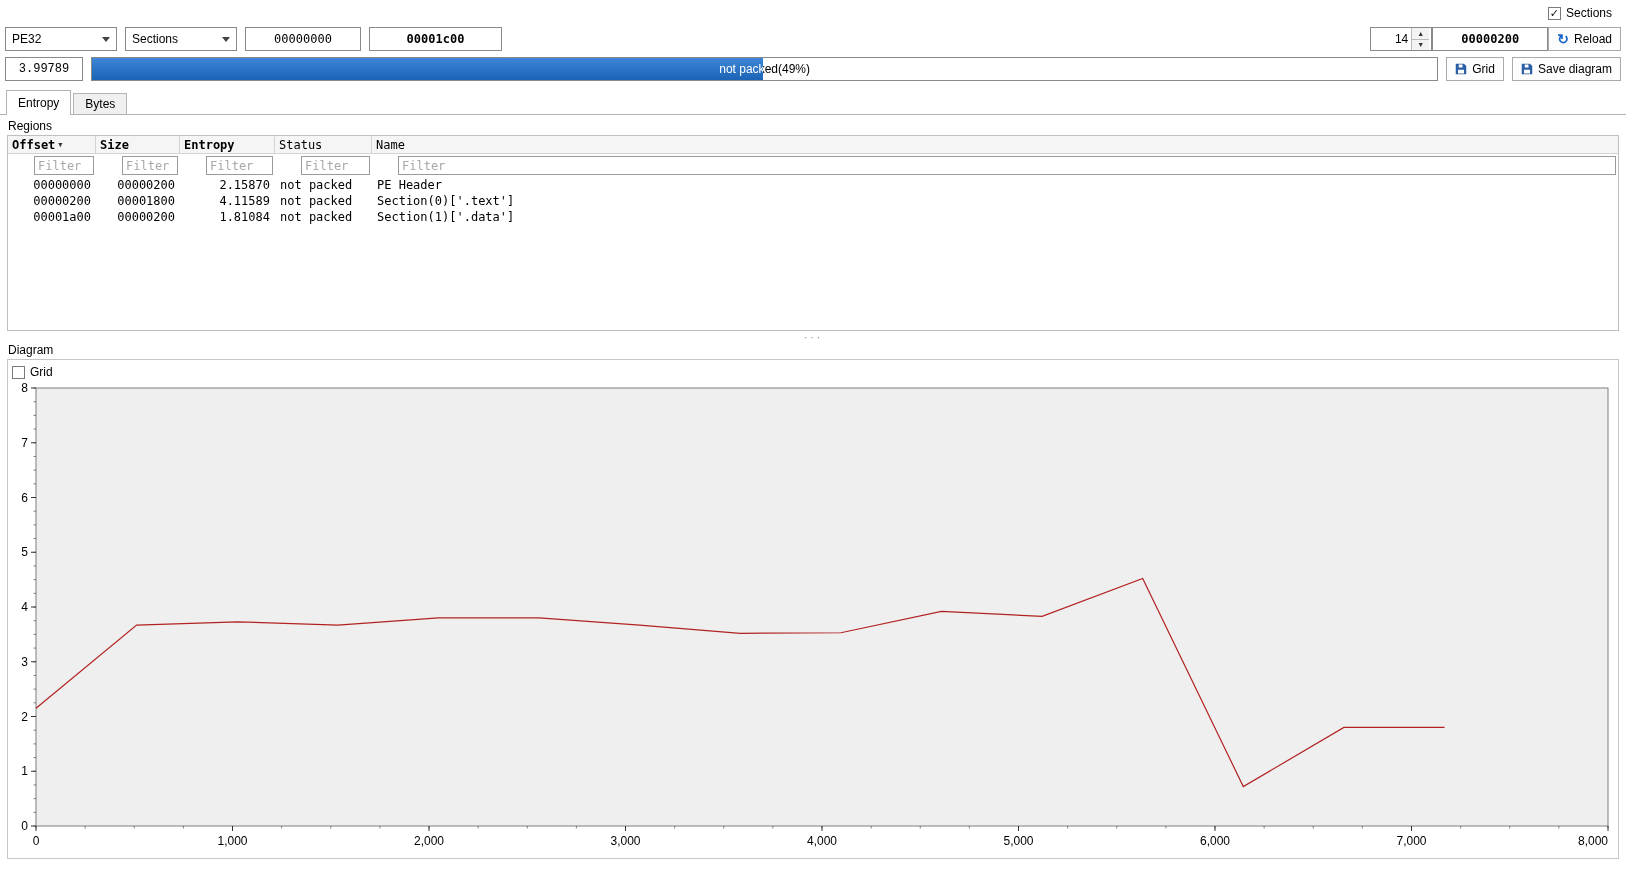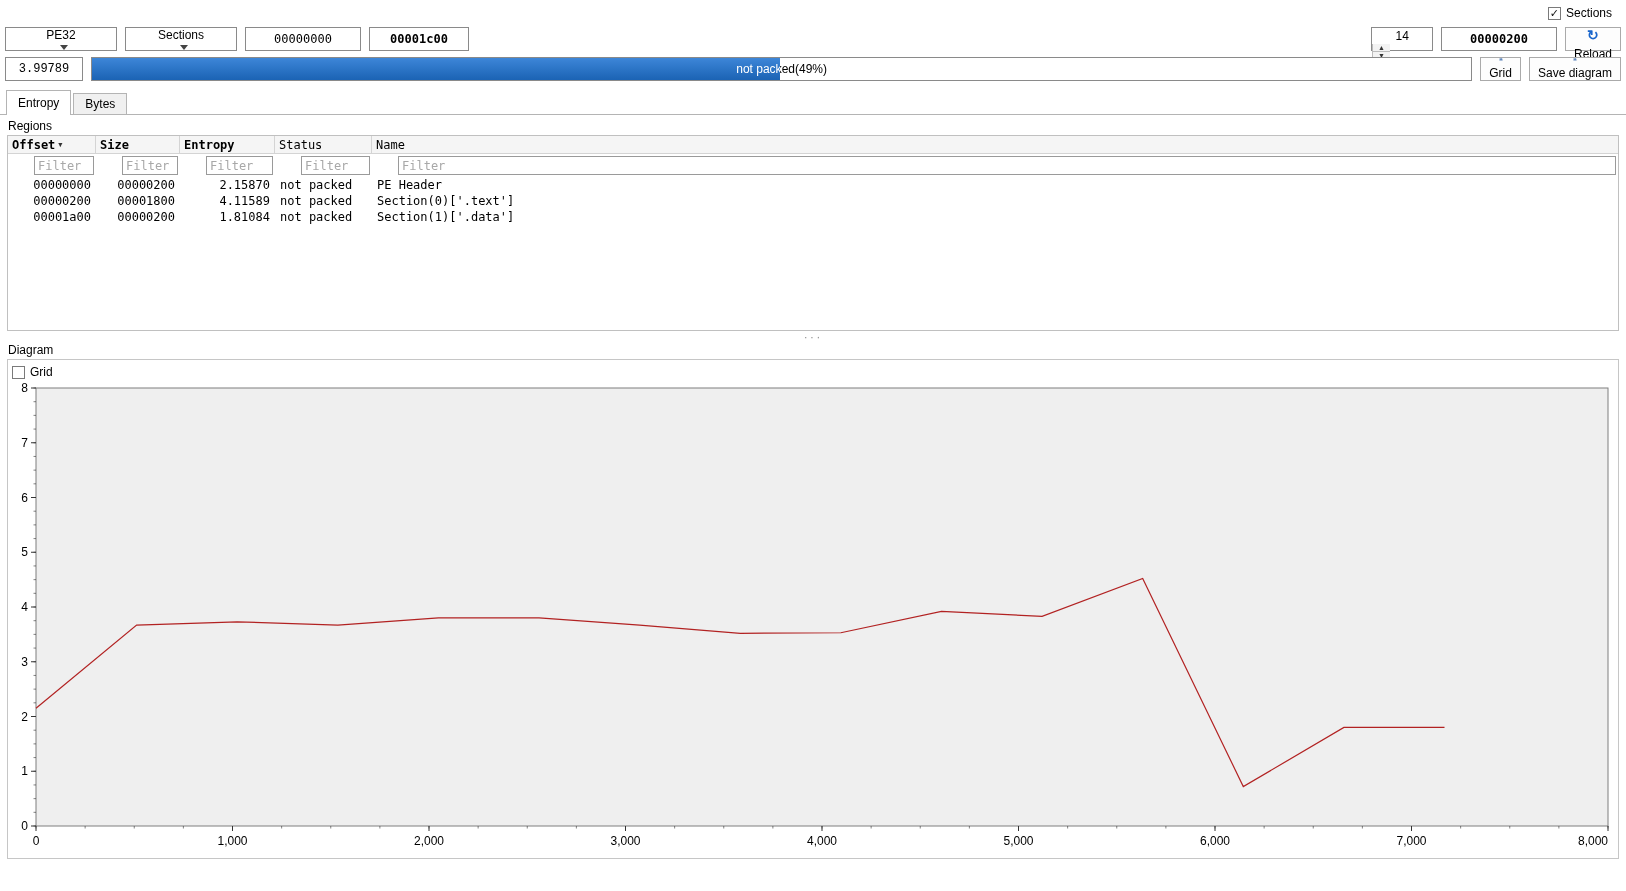--- a/index.html
+++ b/index.html
@@ -21,21 +21,21 @@
     width:13px; height:13px; border:1px solid #7a7a7a; background:#fff;
     display:flex; align-items:center; justify-content:center;
     font-size:11px; line-height:11px; color:#111;
   }
   .cb-box.unchecked { color:transparent; }
 
   .toolbar { display:flex; align-items:center; padding:0 5px; gap:8px; height:26px; }
   .toolbar + .toolbar { margin-top:4px; }
 
   .field, .combo, .spinbox, .btn {
-    height:24px; border:1px solid #8a8a8a; background:#fff;flex-direction:column;
+    height:24px; border:1px solid #8a8a8a; background:#fff;
   }
   .field {
     padding:0 4px; display:flex; align-items:center; justify-content:center;
   }
   .field input {
     border:none; outline:none; width:100%; text-align:center;
     font-family:"DejaVu Sans Mono", monospace; font-size:12px; background:transparent;
   }
   .field.bold input { font-weight:bold; }
   .field.sans input { font-family:Liberation Mono, monospace; }
@@ -140,25 +140,25 @@
       <span>PE32</span>
       <span class="combo-arrow"></span>
     </div>
     <div class="combo">
       <span>Sections</span>
       <span class="combo-arrow"></span>
     </div>
     <div class="field" style="width:116px">
       <input value="00000000" style="">
     </div>
-    <div class="field bold" style="width:100px">
+    <div class="field bold" style="width:133px">
       <input value="00001c00" style="">
     </div>
 
-    <div style="margin-left:auto; display:flex; gap:8px; align-items:center;">
+    <div style="margin-left:auto; display:flex; align-items:center;">
       <div class="spinbox">
         <input value="14" style="">
         <div class="spin-btns">
           <div class="spin-btn">▲</div>
           <div class="spin-btn">▼</div>
         </div>
       </div>
       <div class="field bold" style="width:116px">
         <input value="00000200" style="">
       </div>

